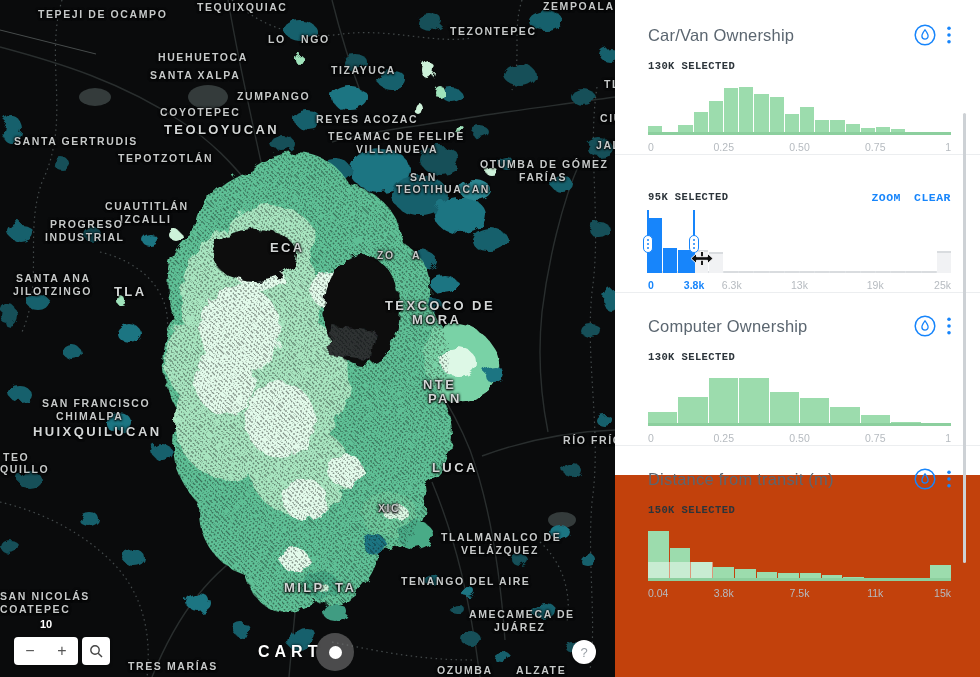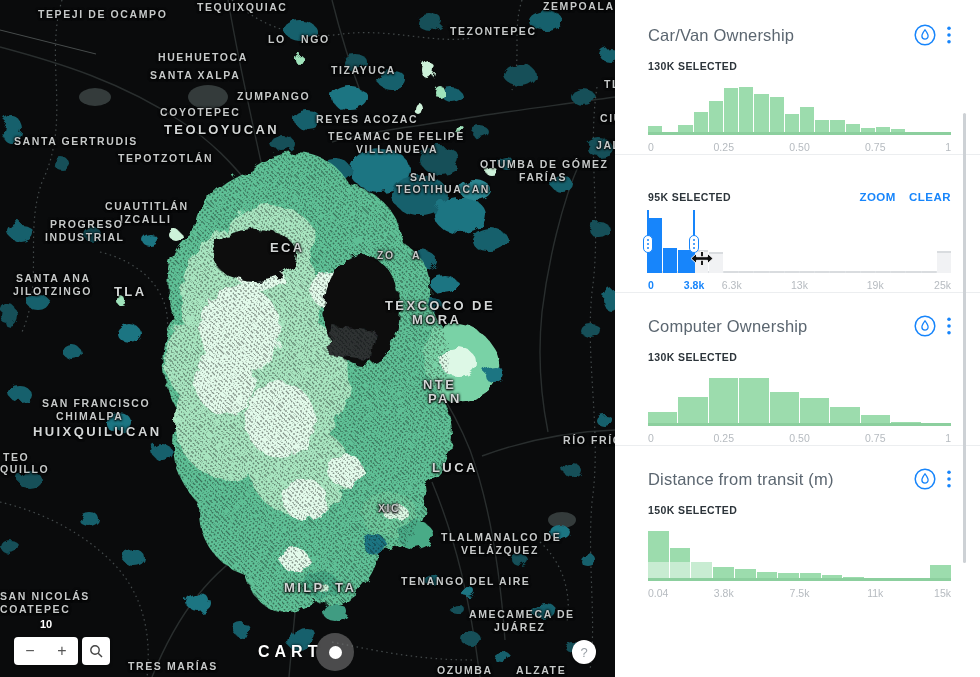--- a/index.html
+++ b/index.html
@@ -34,29 +34,29 @@
                      text-shadow:0 0 3px #000; position:relative; z-index:2; }
   .carto-logo .ring { width:38px; height:38px; border-radius:50%;
                       background:rgba(130,130,130,.55); margin-left:-6px; position:relative; }
   .carto-logo .dot { position:absolute; left:50%; top:50%; width:13px; height:13px;
                      margin:-6.5px 0 0 -6.5px; border-radius:50%; background:#fff; }
   .help-btn { position:absolute; left:572px; top:640px; width:24px; height:24px;
               border:none; border-radius:50%; background:#fff; color:#9aa0a6;
               font-size:13px; cursor:pointer; box-shadow:0 1px 3px rgba(0,0,0,.4); }
 
   
-  .sidebar { position:absolute; left:615px; top:0; width:365px; height:677px;
+  .sidebar { position:absolute; left:615px; top:0; width:365px; height:475px;
              background:#fff; }
   .widget { padding:22px 29px 0 33px; border-top:1px solid #eceef0; }
   .widget:first-child { border-top:none; padding-top:24px; }
   .w-head { display:flex; align-items:center; }
   .w-title { font-size:16.5px; font-weight:400; color:#5b6670; flex:1; letter-spacing:.2px; }
   .w-icons { display:flex; align-items:center; gap:11px; }
   .icon-btn { background:none; border:none; padding:0; cursor:pointer; display:flex; }
-  .w-sub { display:flex; align-items:center; margin-top:13px; height:14px; }
+  .w-sub { display:flex; align-items:center; margin-top:13px; height:14px;font-family:Liberation Mono, monospace; }
   .w-sel { font-size:10.5px; font-weight:700; color:#2c343a; letter-spacing:.4px; }
   .w-links { margin-left:auto; display:flex; gap:13px; }
   .w-links a { font-size:11.5px; font-weight:700; color:#1785fb; letter-spacing:.5px;
                text-decoration:none; cursor:pointer; }
   .chart { position:relative; margin-top:14px; }
   .bars { display:flex; align-items:flex-end; gap:1px; height:100%;
           position:relative; z-index:1; }
   .bar { flex:1; }
   .bar.green { background:#9cdcad; }
   .bar.blue { background:#1785fb; }

